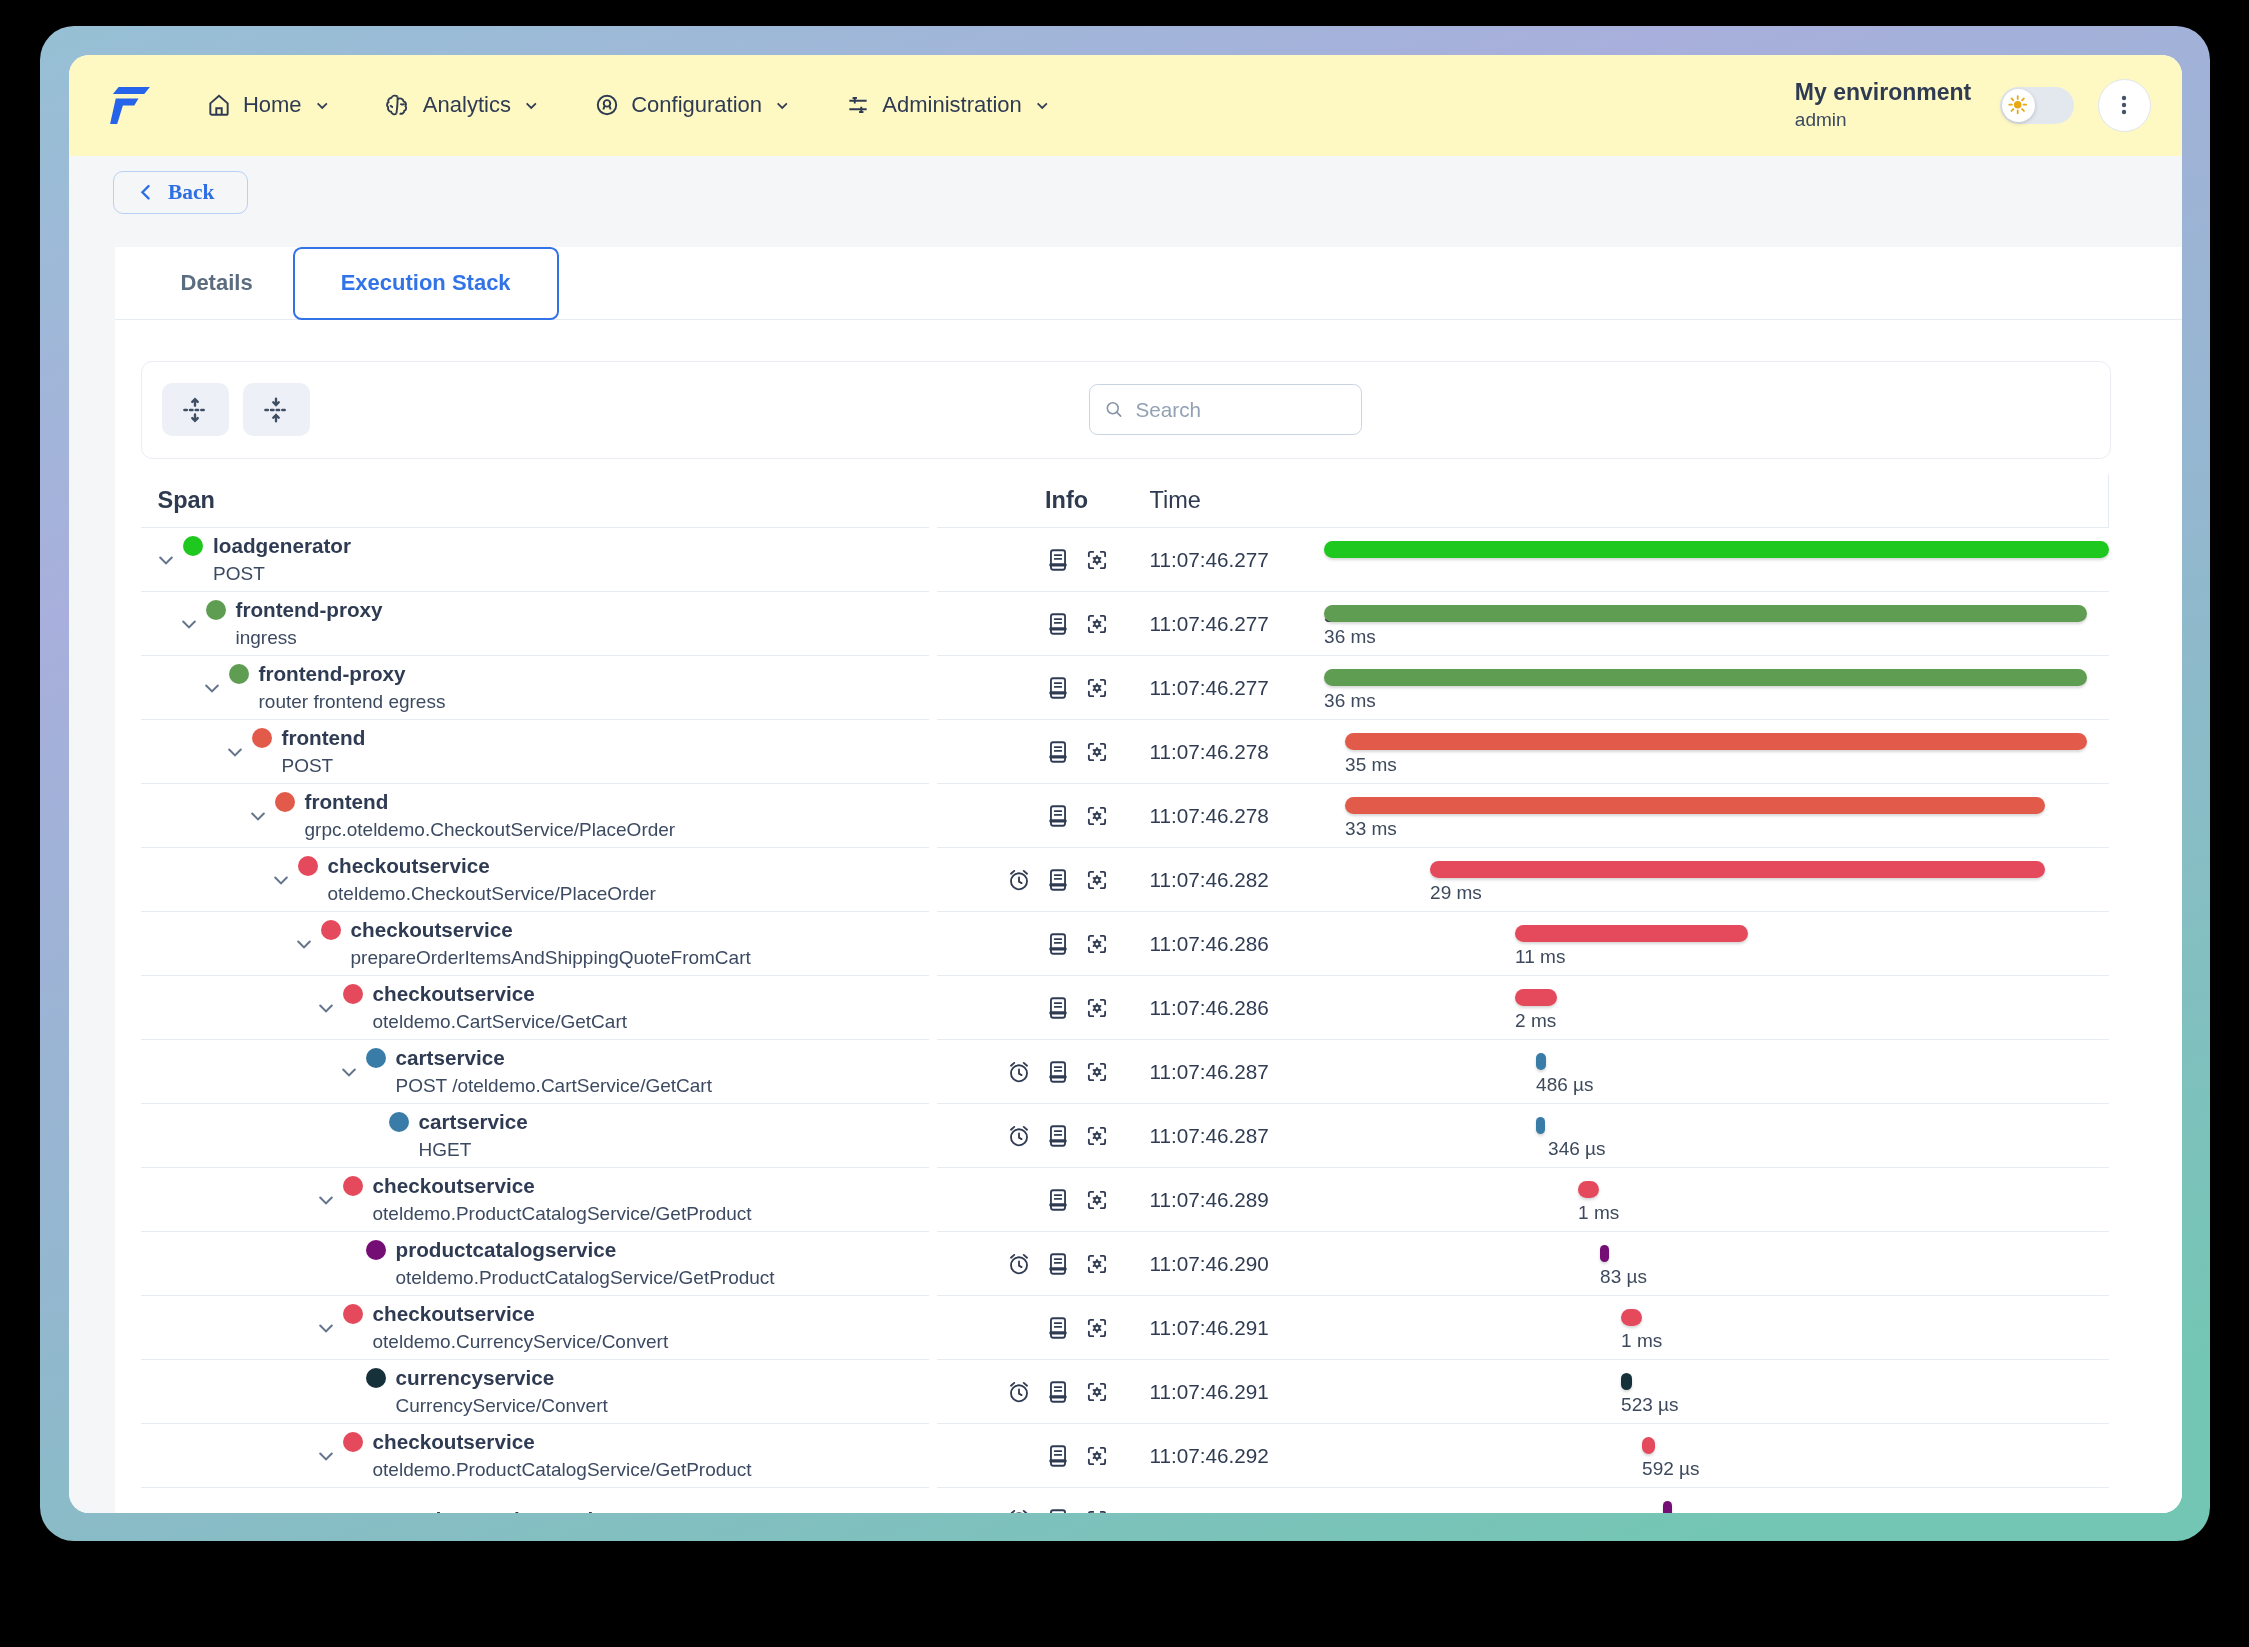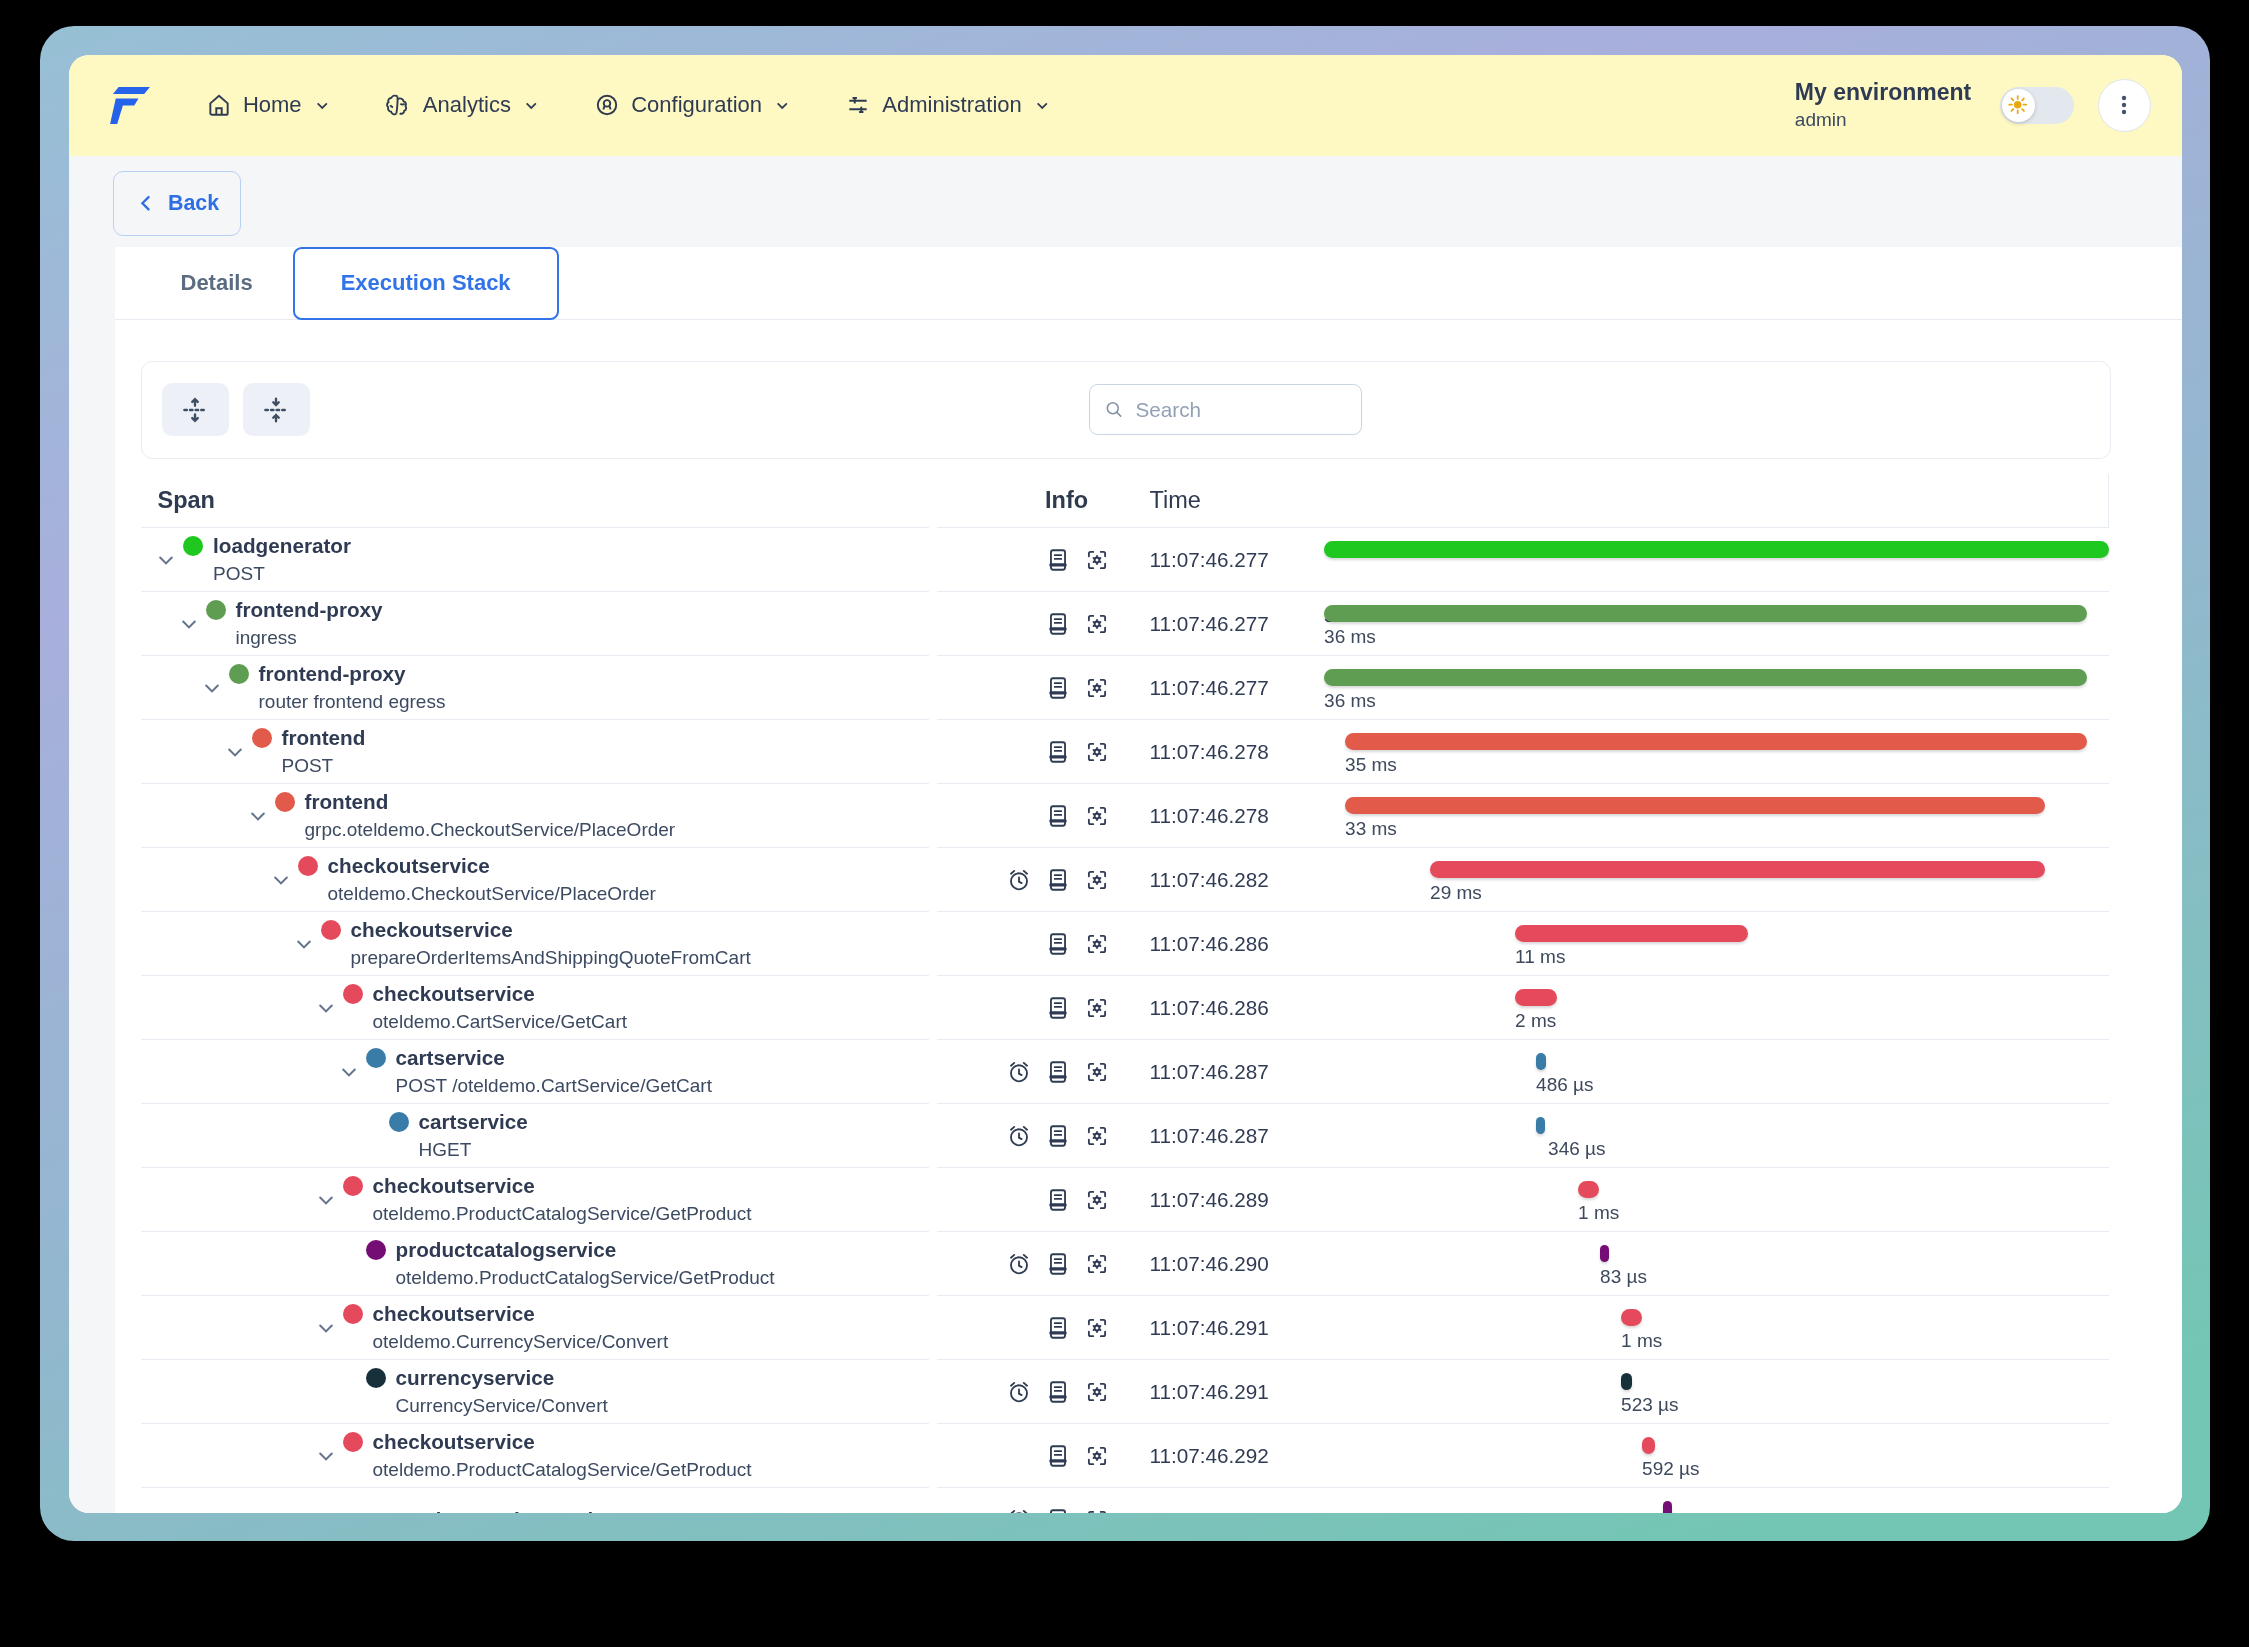--- a/index.html
+++ b/index.html
@@ -22,21 +22,21 @@
   .nav-right { margin-left:auto; display:flex; align-items:center; gap:24px; }
   .env-block { text-align:left; margin-right:4.3px; }
   .env-name { font-size:23px; font-weight:700; color:#2f3b52; }
   .env-role { font-size:19px; color:#3c4a61; margin-top:2.9px; }
   .toggle { width:74px; height:37px; background:#e3e8ef; border-radius:18.5px; position:relative; cursor:pointer; }
   .toggle-knob { position:absolute; left:2.1px; top:2.1px; width:33px; height:33px; border-radius:50%; background:#fff; box-shadow:0 1.4px 4.3px rgba(0,0,0,.18); display:flex; align-items:center; justify-content:center; }
   .kebab-btn { width:53px; height:53px; border-radius:50%; border:1.4px solid #dfe5ee; background:#fff; display:flex; align-items:center; justify-content:center; cursor:pointer; }
   
   .page { flex:1; display:flex; flex-direction:column; background:#f5f6f8; overflow:hidden; }
   .back-row { padding:15.7px 0 0 44px; height:91px; flex:0 0 auto; }
-  .back-btn { display:inline-flex; align-items:center; gap:13px; height:65px; padding:0 21px 0 23px; border:1.4px solid #b9d0f5; border-radius:10px; color:#2f6fe4; font-size:21.4px; font-weight:600; background:transparent; cursor:pointer; }
+  .back-btn { display:inline-flex; align-items:center; gap:13px; height:43px; padding:0 33px 0 23px; border:1.4px solid #b9d0f5; border-radius:10px; color:#2f6fe4; font-size:21.4px; font-weight:600; background:transparent; cursor:pointer;font-family:Liberation Serif, serif; }
   .panel { flex:1; background:#fff; margin-left:46px; display:flex; flex-direction:column; overflow:hidden; }
   
   .tabstrip { height:73px; border-bottom:1.4px solid #e7ebf2; display:flex; align-items:stretch; padding-left:26px; flex:0 0 auto; }
   .tab { display:flex; align-items:center; justify-content:center; font-size:22px; font-weight:700; color:#5b6b80; padding:0 40px; cursor:pointer; }
   .tab.active { color:#3273e8; border:2.1px solid #3273e8; border-radius:8.6px; margin-bottom:-1.4px; background:#fff; padding:0 46px; }
   
   .toolbar { margin:41px 71px 0 26px; height:98px; border:1.4px solid #e9edf3; border-radius:11.4px; display:flex; align-items:center; padding:0 20px; flex:0 0 auto; }
   .tool-btn { width:67px; height:53px; border-radius:10px; background:#edf1f7; border:none; display:flex; align-items:center; justify-content:center; cursor:pointer; }
   .tool-btn + .tool-btn { margin-left:14.3px; }
   .search-box { margin-left:779px; width:273px; height:51px; border:1.4px solid #c9d4e3; border-radius:8.6px; display:flex; align-items:center; padding:0 14.3px; gap:11.4px; background:#fff; }

